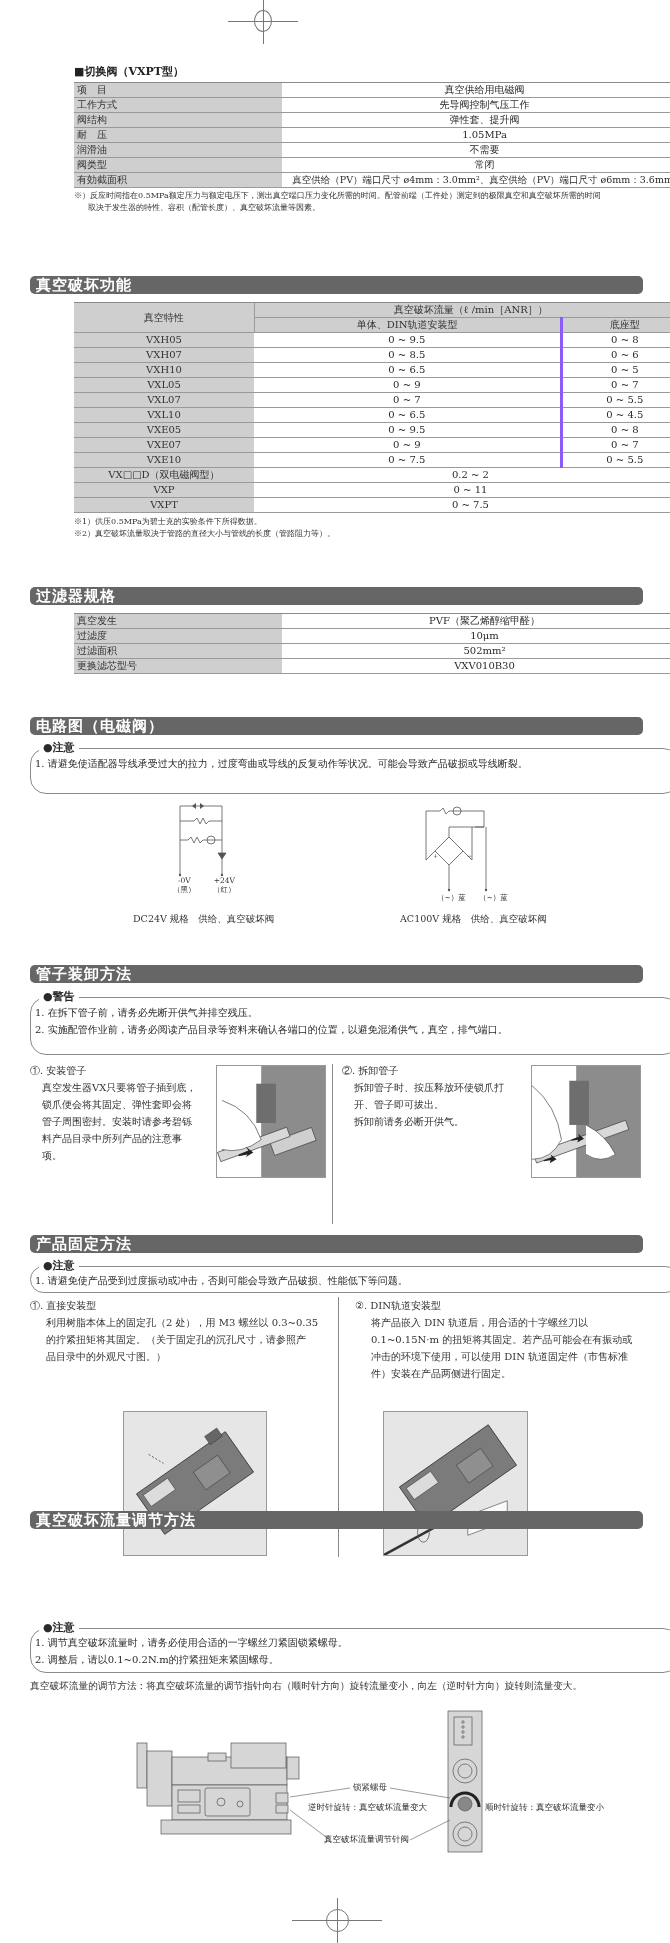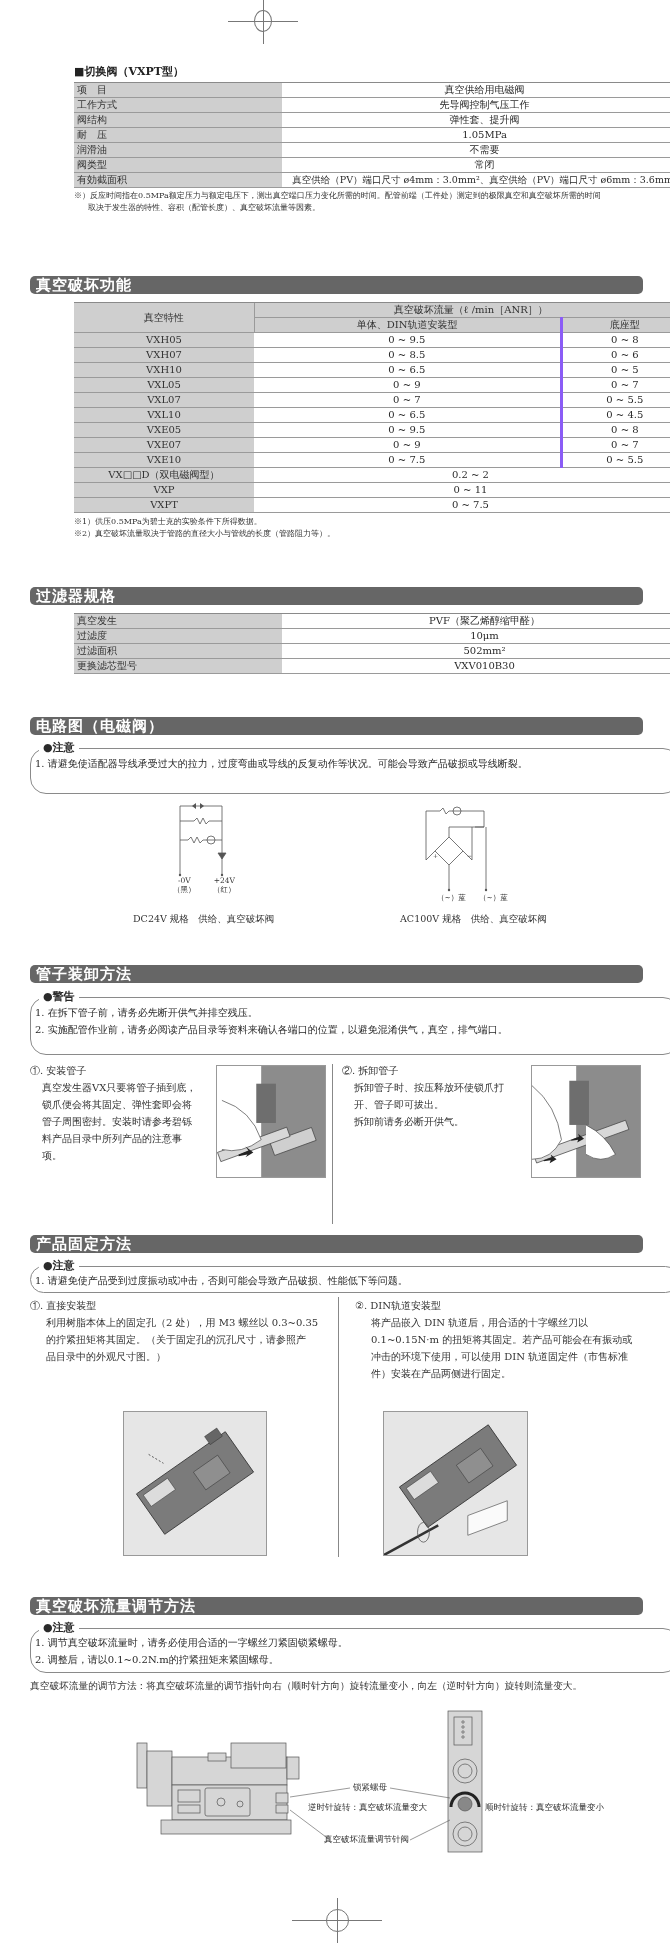--- a/index.html
+++ b/index.html
@@ -318,21 +318,21 @@
   <g transform="translate(75 65) rotate(-35) translate(-55 -25)">
     <rect x="0" y="0" width="110" height="50" fill="#7b7b7b" stroke="#333" stroke-width="0.8"></rect>
     <rect x="5" y="5" width="30" height="14" fill="#dcdcdc" stroke="#333" stroke-width="0.5"></rect>
     <rect x="60" y="15" width="30" height="22" fill="#8f8f8f" stroke="#333" stroke-width="0.5"></rect>
   </g>
   <path d="M85 105 l40 -15 l0 20 l-40 15 z" fill="#fafafa" stroke="#555" stroke-width="0.7"></path>
   <line x1="0" y1="145" x2="55" y2="115" stroke="#333" stroke-width="2.5"></line>
   <ellipse cx="40" cy="122" rx="6" ry="10" fill="none" stroke="#555" stroke-width="0.8"></ellipse>
 </svg>
 
-<div class="bar" style="top:1597px;">真空破坏流量调节方法</div>
+<div class="bar" style="top:1511px;">真空破坏流量调节方法</div>
 <div class="box" style="top:1628px;height:45px;">
   <div class="box-label">●注意</div>
   <div class="box-line" style="margin-top:5px;">1. 调节真空破坏流量时，请务必使用合适的一字螺丝刀紧固锁紧螺母。</div>
   <div class="box-line">2. 调整后，请以0.1~0.2N.m的拧紧扭矩来紧固螺母。</div>
 </div>
 <div class="para" style="left:30px;top:1677px;width:640px;font-size:9.7px;white-space:nowrap;">真空破坏流量的调节方法：将真空破坏流量的调节指针向右（顺时针方向）旋转流量变小，向左（逆时针方向）旋转则流量变大。</div>
 
 <svg style="position:absolute;left:133px;top:1735px;" width="180" height="100" viewBox="0 0 180 100">
   <g fill="#d6d6d6" stroke="#555" stroke-width="0.7">
     <rect x="4" y="8" width="10" height="45"></rect>

